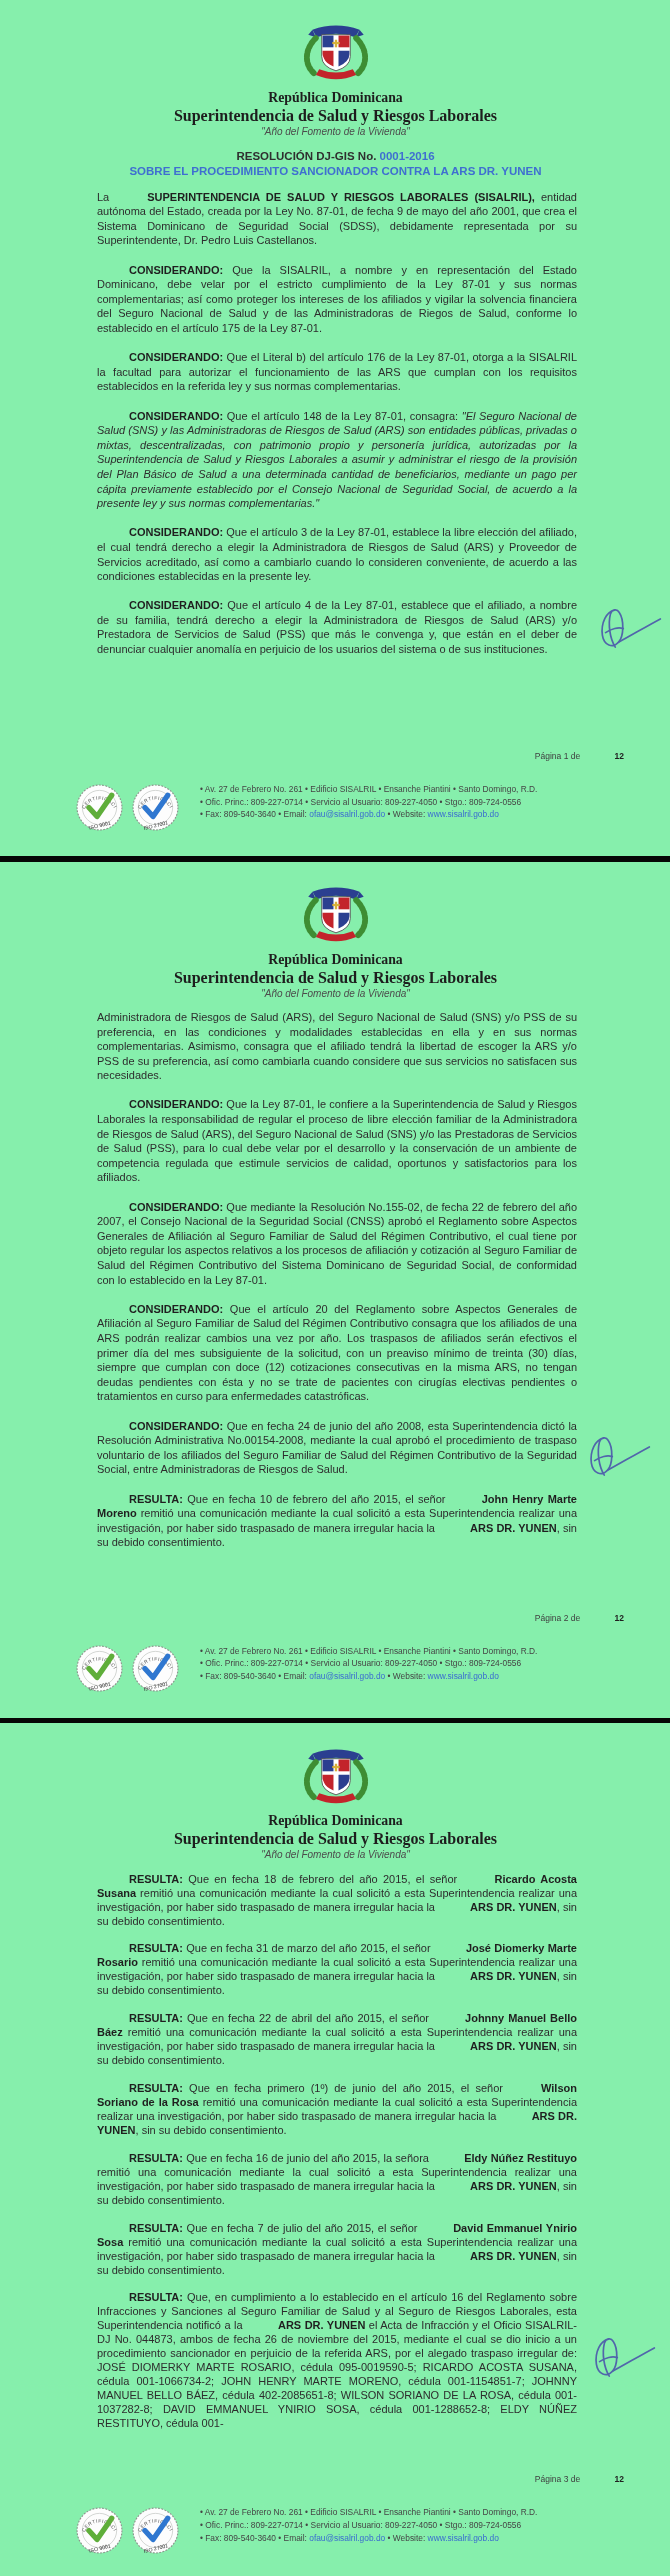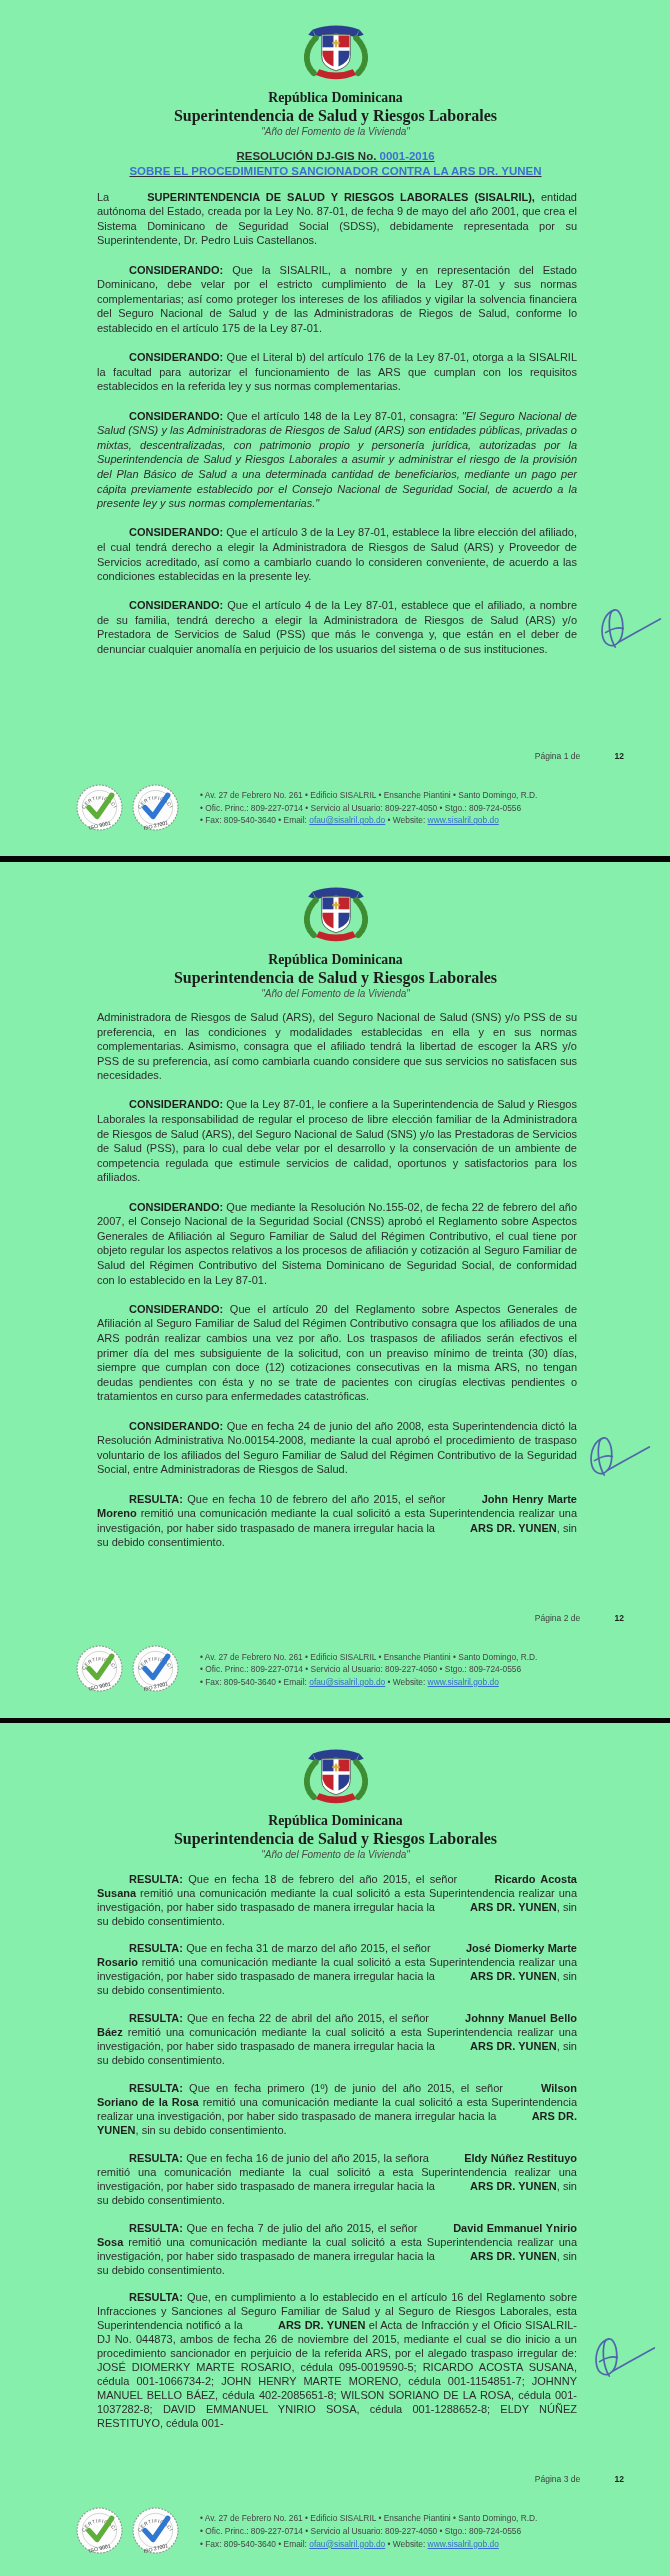--- a/index.html
+++ b/index.html
@@ -8,39 +8,39 @@
   #sheet1,#sheet2{height:856px;}
   #sheet3{height:853px;}
   .sep{height:5.7px;background:#060606;}
   
   .ph{text-align:center;padding-top:15.4px;}
   .coat{width:84px;height:73px;display:block;margin:0 auto;}
   .country{font-family:"Liberation Serif",serif;font-weight:700;font-size:13.8px;color:#1d1d1d;line-height:1.15;margin-top:1.6px;}
   .agency{font-family:"Liberation Serif",serif;font-weight:700;font-size:16px;color:#1d1d1d;line-height:1.2;}
   .motto{font-style:italic;font-size:10px;color:#4c4c4c;margin-top:0.8px;}
   
-  .restitle{text-align:center;margin-top:12px;font-weight:700;font-size:11.5px;color:#2f2f2f;line-height:1.32;text-decoration:underline;}
+  .restitle{text-align:center;margin-top:12px;font-weight:700;font-size:11.5px;color:#2f2f2f;line-height:1.32;}
   .accent{color:#3f6fd0;}
   
   .bodytext{padding:11.4px 94px 0 97px;text-align:justify;font-size:11px;line-height:14.6px;color:#2d2d2d;}
   #sheet1 .bodytext{padding-top:10.5px;}
   .para{margin:0 0 14.6px;}
   #sheet3 .bodytext{line-height:14px;}
   #sheet3 .para{margin-bottom:13.8px;}
   .b{font-weight:700;color:#1f1f1f;padding-left:32px;}
   .i{font-style:italic;}
   
   .pagenum{position:absolute;right:47px;top:751px;font-size:8.5px;color:#3f3f3f;}
   .pf{position:absolute;left:0;top:780px;width:100%;height:73px;}
   .badges{position:absolute;left:75px;top:1.6px;display:flex;gap:7.3px;}
   .badge{width:49px;height:51px;}
   .ring-t{font-size:6px;fill:#555;letter-spacing:0.7px;font-family:"Liberation Sans",sans-serif;}
   .iso-t{font-size:6.4px;fill:#333;font-family:"Liberation Sans",sans-serif;}
-  .contact{position:absolute;left:200px;top:9px;font-size:8.4px;line-height:12.6px;color:#454545;}
-  .lnk{color:#3a6cd0;text-decoration:underline;cursor:pointer;}
+  .contact{position:absolute;left:200px;top:3px;font-size:8.4px;line-height:12.6px;color:#454545;}
+  .lnk{color:#3a6cd0;cursor:pointer;}
   
   .sig{position:absolute;width:81px;height:58px;}
   #sig1{left:582px;top:602px;}
   #sig2{left:571px;top:568px;}
   #sig3{left:576px;top:608px;}
 </style>
 </head>
 <body>
 
 <svg width="0" height="0" style="position:absolute" aria-hidden="true">

